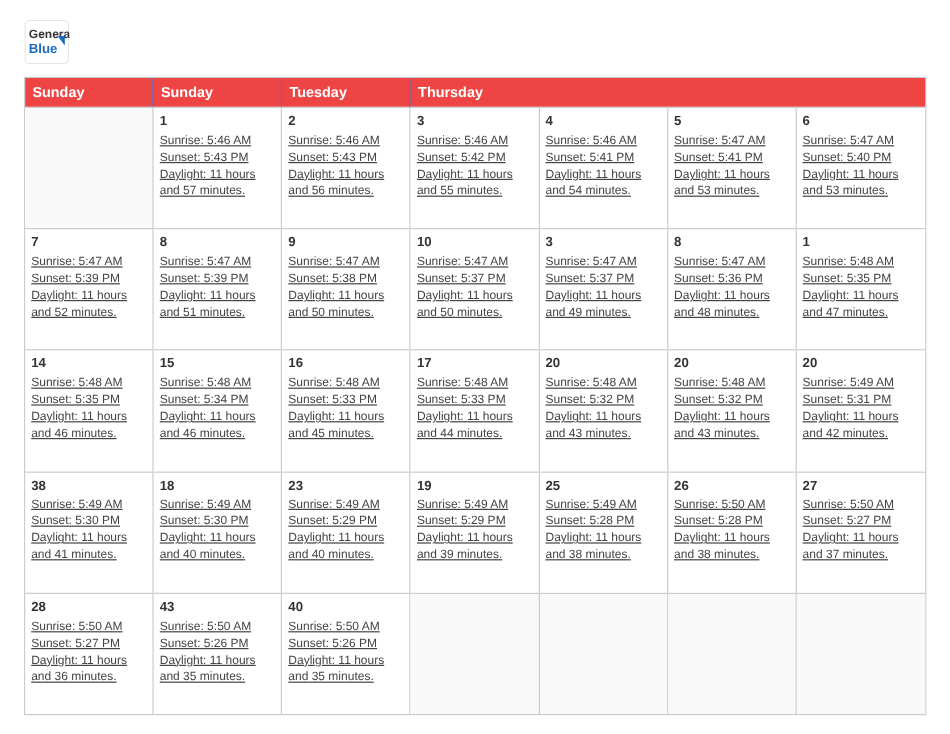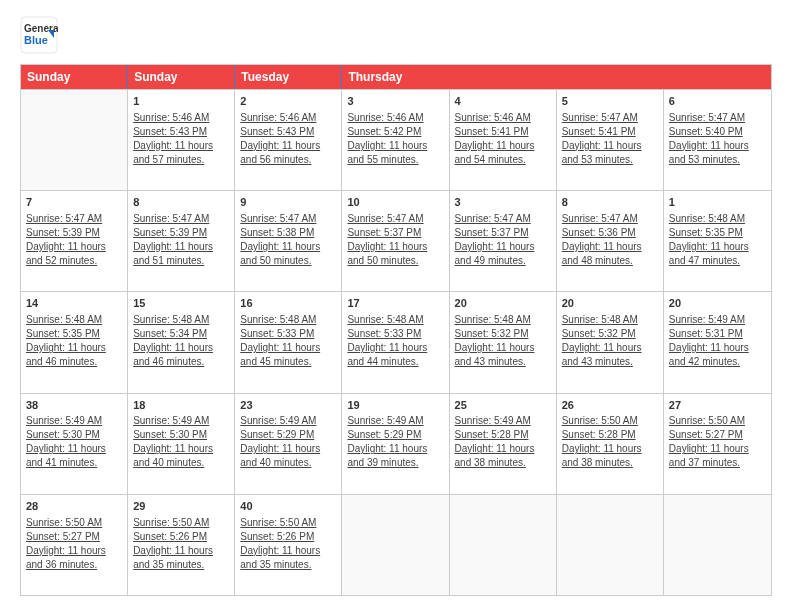--- a/index.html
+++ b/index.html
@@ -185,21 +185,21 @@
           <div class="cal-cell"><span class="day-num">25</span>
 <span class="cell-info">Sunrise: 5:49 AM<br>Sunset: 5:28 PM<br>Daylight: 11 hours and 38 minutes.</span></div>
           <div class="cal-cell"><span class="day-num">26</span>
 <span class="cell-info">Sunrise: 5:50 AM<br>Sunset: 5:28 PM<br>Daylight: 11 hours and 38 minutes.</span></div>
           <div class="cal-cell"><span class="day-num">27</span>
 <span class="cell-info">Sunrise: 5:50 AM<br>Sunset: 5:27 PM<br>Daylight: 11 hours and 37 minutes.</span></div>
         </div>
         <div class="cal-row">
           <div class="cal-cell"><span class="day-num">28</span>
 <span class="cell-info">Sunrise: 5:50 AM<br>Sunset: 5:27 PM<br>Daylight: 11 hours and 36 minutes.</span></div>
-          <div class="cal-cell"><span class="day-num">29</span>
+          <div class="cal-cell"><span class="day-num">43</span>
 <span class="cell-info">Sunrise: 5:50 AM<br>Sunset: 5:26 PM<br>Daylight: 11 hours and 35 minutes.</span></div>
           <div class="cal-cell"><span class="day-num">40</span>
 <span class="cell-info">Sunrise: 5:50 AM<br>Sunset: 5:26 PM<br>Daylight: 11 hours and 35 minutes.</span></div>
           <div class="cal-cell empty"></div>
           <div class="cal-cell empty"></div>
           <div class="cal-cell empty"></div>
           <div class="cal-cell empty"></div>
         </div>
       </div>
   </div>

